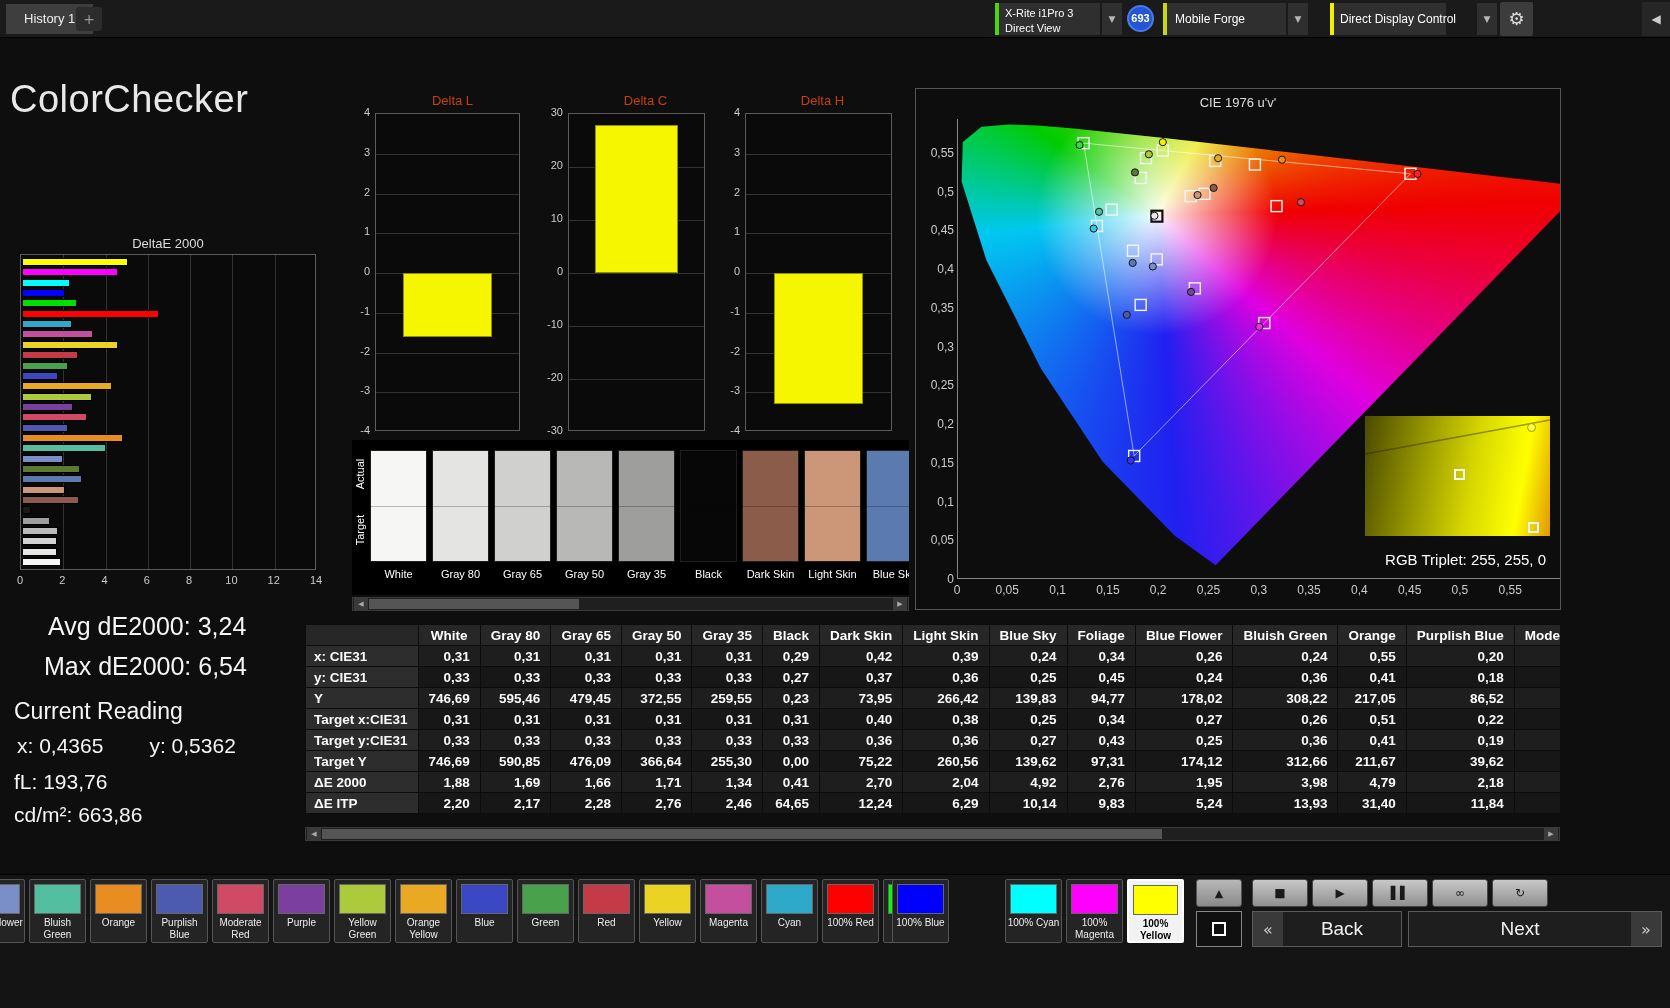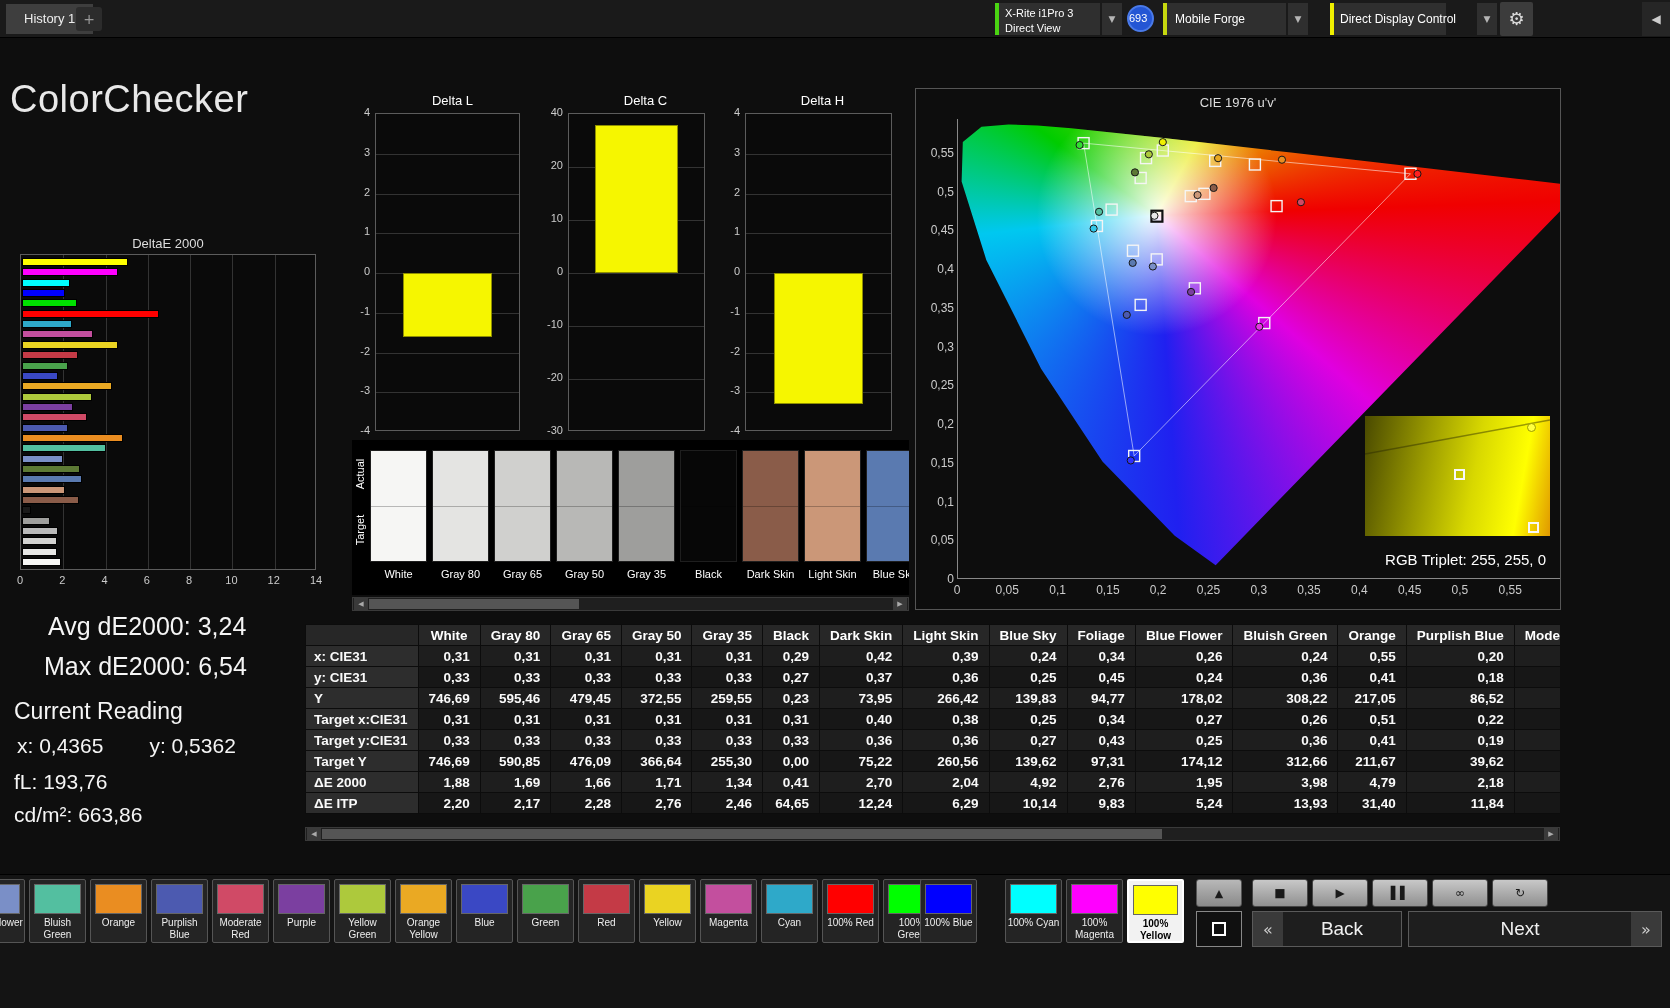--- a/index.html
+++ b/index.html
@@ -9,38 +9,38 @@
 
   
   .topbar { position:absolute; left:0; top:0; width:1670px; height:38px; background:#1a1a1a; border-bottom:1px solid #000; }
   .tab { position:absolute; left:6px; top:4px; height:30px; padding:0 18px; background:#3e3e3e; color:#eee; font-size:13px; line-height:30px; }
   .plusbtn { position:absolute; left:76px; top:7px; width:26px; height:24px; background:#2c2c2c; color:#999; font-size:14px; text-align:center; line-height:24px; border-radius:3px; }
   .ctl { position:absolute; top:3px; height:32px; background:#2f2f2f; color:#fff; }
   .stripe { position:absolute; left:0; top:0; bottom:0; width:4px; }
   .two-line { padding-left:10px; font-size:11px; line-height:1.35; padding-top:3px; }
   .one-line { padding-left:10px; font-size:12px; line-height:32px; white-space:nowrap; }
   .caret { position:absolute; top:3px; width:20px; height:32px; background:#2f2f2f; color:#b5b5b5; font-size:9px; text-align:center; line-height:32px; }
-  .badge { position:absolute; left:1127px; top:5px; width:27px; height:27px; border-radius:50%; background:#2456d4; border:2px solid #4a7ae8; color:#fff; font-size:11px; font-weight:normal; text-align:left; line-height:23px; }
+  .badge { position:absolute; left:1127px; top:5px; width:27px; height:27px; border-radius:50%; background:#2456d4; border:2px solid #4a7ae8; color:#fff; font-size:11px; font-weight:bold; text-align:center; line-height:23px; }
   .gearbtn { position:absolute; left:1500px; top:2px; width:33px; height:34px; background:#3c3c3c; color:#ddd; font-size:18px; text-align:center; line-height:34px; border-radius:2px; }
   .collapsebtn { position:absolute; left:1642px; top:2px; width:28px; height:34px; background:#262626; color:#ccc; font-size:12px; text-align:center; line-height:34px; }
 
   .page-title { position:absolute; left:10px; top:78px; font-size:38px; color:#e8e8e8; letter-spacing:0.5px; }
 
   
   .de-chart { position:absolute; left:20px; top:236px; width:320px; height:360px; }
   .de-title { position:absolute; left:0; top:0; width:296px; text-align:center; font-size:13px; color:#ddd; }
   .de-plot { position:absolute; left:0; top:18px; width:296px; height:316px; border:1px solid #5c5c5c; background:#0a0a0a; }
   .de-grid { position:absolute; top:0; bottom:0; width:1px; background:#333; }
   .de-bar { position:absolute; left:1px; height:8px; border:1px solid #000; }
   .de-xlabels { position:absolute; left:0; top:338px; width:296px; height:14px; }
   .de-xlabel { position:absolute; transform:translateX(-50%); font-size:11px; color:#ccc; }
 
   
   .mini { position:absolute; top:93px; width:200px; height:360px; }
-  .m-title { position:absolute; left:45px; right:0; top:0; text-align:center; font-size:13px; color:#ffffff; }
+  .m-title { position:absolute; left:45px; right:0; top:0; text-align:center; font-size:13px; color:#c2410c; }
   .m-plot { position:absolute; left:45px; top:20px; height:318px; border:1px solid #5c5c5c; background:#0a0a0a; }
   .m-grid { position:absolute; left:0; right:0; height:1px; background:#333; }
   .m-bar { position:absolute; left:19%; width:62%; background:#f6f600; border:1px solid #8f8f00; }
   .m-ylab { position:absolute; left:0; width:40px; text-align:right; font-size:11px; color:#ccc; }
 
   
   .swatch-panel { position:absolute; left:352px; top:440px; width:557px; height:155px; background:#000; overflow:hidden; }
   .rotlab { position:absolute; left:-22px; width:60px; text-align:center; transform:rotate(-90deg); font-size:11px; color:#fff; }
   .swatch { position:absolute; top:10px; width:57px; height:112px; border:1px solid #1e1e1e; }
   .swatch::after { content:""; position:absolute; left:0; right:0; top:50%; height:1px; background:rgba(0,0,0,0.25); }
@@ -213,21 +213,21 @@
   <div class="mini" style="left:523px">
     <div class="m-title">Delta C</div>
     <div class="m-plot" style="width:137px">
         <div class="m-grid" style="top: 53px;"></div>
         <div class="m-grid" style="top: 106px;"></div>
         <div class="m-grid" style="top: 159px;"></div>
         <div class="m-grid" style="top: 212px;"></div>
         <div class="m-grid" style="top: 265px;"></div>
         <div class="m-bar" style="top: 10.6px; height: 148.4px;"></div>
       </div>
-  <div class="m-ylab" style="top: 13px;">40</div>
+  <div class="m-ylab" style="top: 13px;">30</div>
       <div class="m-ylab" style="top: 66px;">20</div>
       <div class="m-ylab" style="top: 119px;">10</div>
       <div class="m-ylab" style="top: 172px;">0</div>
       <div class="m-ylab" style="top: 225px;">-10</div>
       <div class="m-ylab" style="top: 278px;">-20</div>
       <div class="m-ylab" style="top: 331px;">-30</div>
     </div>
   <div class="mini" style="left:700px">
     <div class="m-title">Delta H</div>
     <div class="m-plot" style="width:147px">
@@ -619,21 +619,21 @@
         <div class="lbl">Cyan</div>
       </div>
       <div class="patch" style="left: 822px;">
         <div class="sw" style="background: rgb(255, 0, 0);"></div>
         <div class="lbl">100% Red</div>
       </div>
       <div class="patch" style="left: 883px;">
         <div class="sw" style="background: rgb(0, 255, 0);"></div>
         <div class="lbl">100% Green</div>
       </div>
-      <div class="patch" style="left: 920px;">
+      <div class="patch" style="left: 892px;">
         <div class="sw" style="background: rgb(0, 0, 255);"></div>
         <div class="lbl">100% Blue</div>
       </div>
       <div class="patch" style="left: 1005px;">
         <div class="sw" style="background: rgb(0, 255, 255);"></div>
         <div class="lbl">100% Cyan</div>
       </div>
       <div class="patch" style="left: 1066px;">
         <div class="sw" style="background: rgb(255, 0, 255);"></div>
         <div class="lbl">100% Magenta</div>

